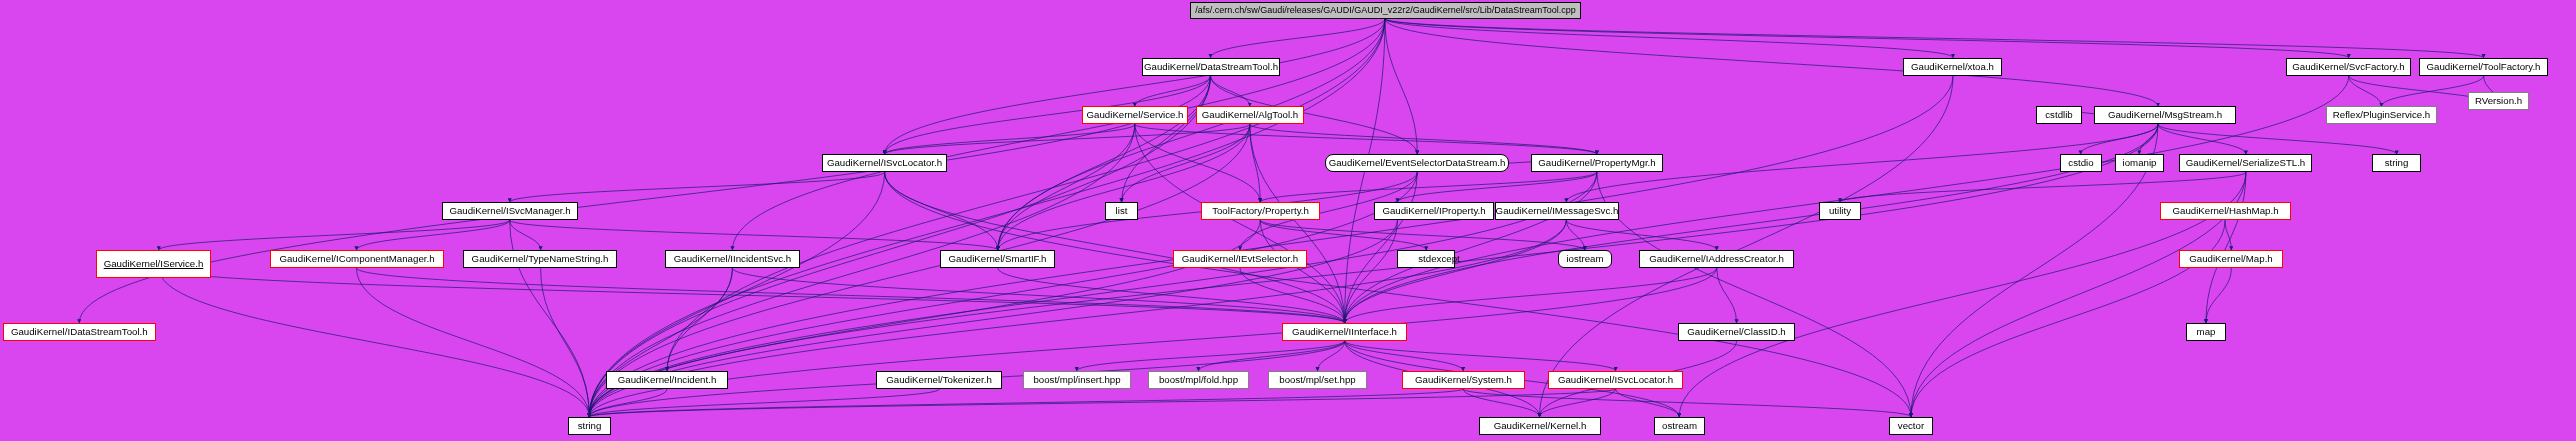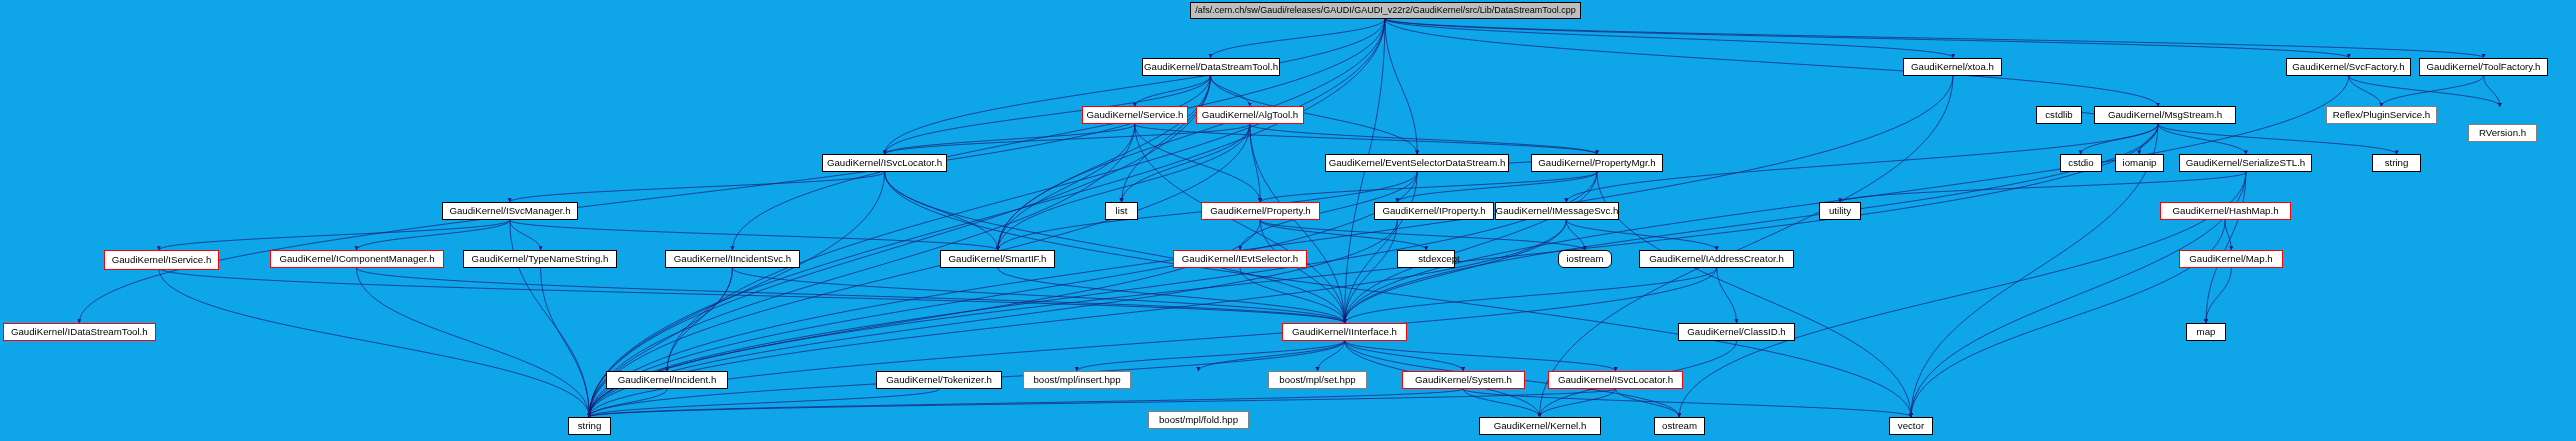--- a/index.html
+++ b/index.html
@@ -7,21 +7,21 @@
     padding: 0;
     background: #ffffff;
   }
   body {
     font-family: "Liberation Sans", sans-serif;
   }
   #graph {
     position: relative;
     width: 2576px;
     height: 441px;
-    background: #0ea5e9;
+    background: #d946ef;
     overflow: hidden;
     text-align: right;
   }
   #edges {
     position: absolute;
     left: 0;
     top: 0;
     width: 2576px;
     height: 441px;
     pointer-events: none;
@@ -208,27 +208,27 @@
     </div>
     <div class="node" style="left: 2036px; top: 106px; width: 46px; height: 18px;">
       <span class="node-label">cstdlib</span>
     </div>
     <div class="node" style="left: 2094px; top: 106px; width: 142px; height: 18px;">
       <span class="node-label">GaudiKernel/MsgStream.h</span>
     </div>
     <div class="node grey" style="left: 2326px; top: 106px; width: 111px; height: 18px;">
       <span class="node-label">Reflex/PluginService.h</span>
     </div>
-    <div class="node grey" style="left: 2468px; top: 124px; width: 69px; height: 18px;">
+    <div class="node grey" style="left: 2468px; top: 92px; width: 61px; height: 18px;">
       <span class="node-label">RVersion.h</span>
     </div>
     <div class="node" style="left: 822px; top: 154px; width: 125px; height: 18px;">
       <span class="node-label">GaudiKernel/ISvcLocator.h</span>
     </div>
-    <div class="node" style="left: 1325px; top: 154px; width: 184px; height: 18px;">
+    <div class="node" style="left: 1325px; top: 154px; width: 184px; height: 18px; border-radius: 8px;">
       <span class="node-label">GaudiKernel/EventSelectorDataStream.h</span>
     </div>
     <div class="node" style="left: 1531px; top: 154px; width: 132px; height: 18px;">
       <span class="node-label">GaudiKernel/PropertyMgr.h</span>
     </div>
     <div class="node" style="left: 2060px; top: 154px; width: 42px; height: 18px;">
       <span class="node-label">cstdio</span>
     </div>
     <div class="node" style="left: 2115px; top: 154px; width: 49px; height: 18px;">
       <span class="node-label">iomanip</span>
@@ -239,35 +239,35 @@
     <div class="node" style="left: 2372px; top: 154px; width: 49px; height: 18px;">
       <span class="node-label">string</span>
     </div>
     <div class="node" style="left: 442px; top: 202px; width: 136px; height: 18px;">
       <span class="node-label">GaudiKernel/ISvcManager.h</span>
     </div>
     <div class="node" style="left: 1105px; top: 202px; width: 33px; height: 18px;">
       <span class="node-label">list</span>
     </div>
     <div class="node red" style="left: 1201px; top: 202px; width: 119px; height: 18px;">
-      <span class="node-label">GaudiKernel/Property.h</span>
+      <span class="node-label">ToolFactory/Property.h</span>
     </div>
     <div class="node" style="left: 1374px; top: 202px; width: 120px; height: 18px;">
       <span class="node-label">GaudiKernel/IProperty.h</span>
     </div>
     <div class="node" style="left: 1495px; top: 202px; width: 124px; height: 18px;">
       <span class="node-label">GaudiKernel/IMessageSvc.h</span>
     </div>
     <div class="node" style="left: 1819px; top: 202px; width: 42px; height: 18px;">
       <span class="node-label">utility</span>
     </div>
     <div class="node red" style="left: 2160px; top: 202px; width: 131px; height: 18px;">
       <span class="node-label">GaudiKernel/HashMap.h</span>
     </div>
-    <div class="node red" style="left: 104px; top: 250px; width: 115px; height: 20px;">
+    <div class="node red" style="left: 96px; top: 250px; width: 115px; height: 28px; text-decoration: underline;">
       <span class="node-label">GaudiKernel/IService.h</span>
     </div>
     <div class="node red" style="left: 270px; top: 250px; width: 174px; height: 18px;">
       <span class="node-label">GaudiKernel/IComponentManager.h</span>
     </div>
     <div class="node" style="left: 463px; top: 250px; width: 154px; height: 18px;">
       <span class="node-label">GaudiKernel/TypeNameString.h</span>
     </div>
     <div class="node" style="left: 665px; top: 250px; width: 135px; height: 18px;">
       <span class="node-label">GaudiKernel/IIncidentSvc.h</span>
@@ -304,21 +304,21 @@
     </div>
     <div class="node" style="left: 606px; top: 371px; width: 122px; height: 18px;">
       <span class="node-label">GaudiKernel/Incident.h</span>
     </div>
     <div class="node" style="left: 876px; top: 371px; width: 126px; height: 18px;">
       <span class="node-label">GaudiKernel/Tokenizer.h</span>
     </div>
     <div class="node grey" style="left: 1023px; top: 371px; width: 108px; height: 18px;">
       <span class="node-label">boost/mpl/insert.hpp</span>
     </div>
-    <div class="node grey" style="left: 1148px; top: 371px; width: 101px; height: 18px; margin-top: 40px;">
+    <div class="node grey" style="left: 1148px; top: 371px; width: 101px; height: 18px;">
       <span class="node-label">boost/mpl/fold.hpp</span>
     </div>
     <div class="node grey" style="left: 1268px; top: 371px; width: 99px; height: 18px;">
       <span class="node-label">boost/mpl/set.hpp</span>
     </div>
     <div class="node red" style="left: 1402px; top: 371px; width: 123px; height: 18px;">
       <span class="node-label">GaudiKernel/System.h</span>
     </div>
     <div class="node red" style="left: 1548px; top: 371px; width: 135px; height: 18px;">
       <span class="node-label">GaudiKernel/ISvcLocator.h</span>

